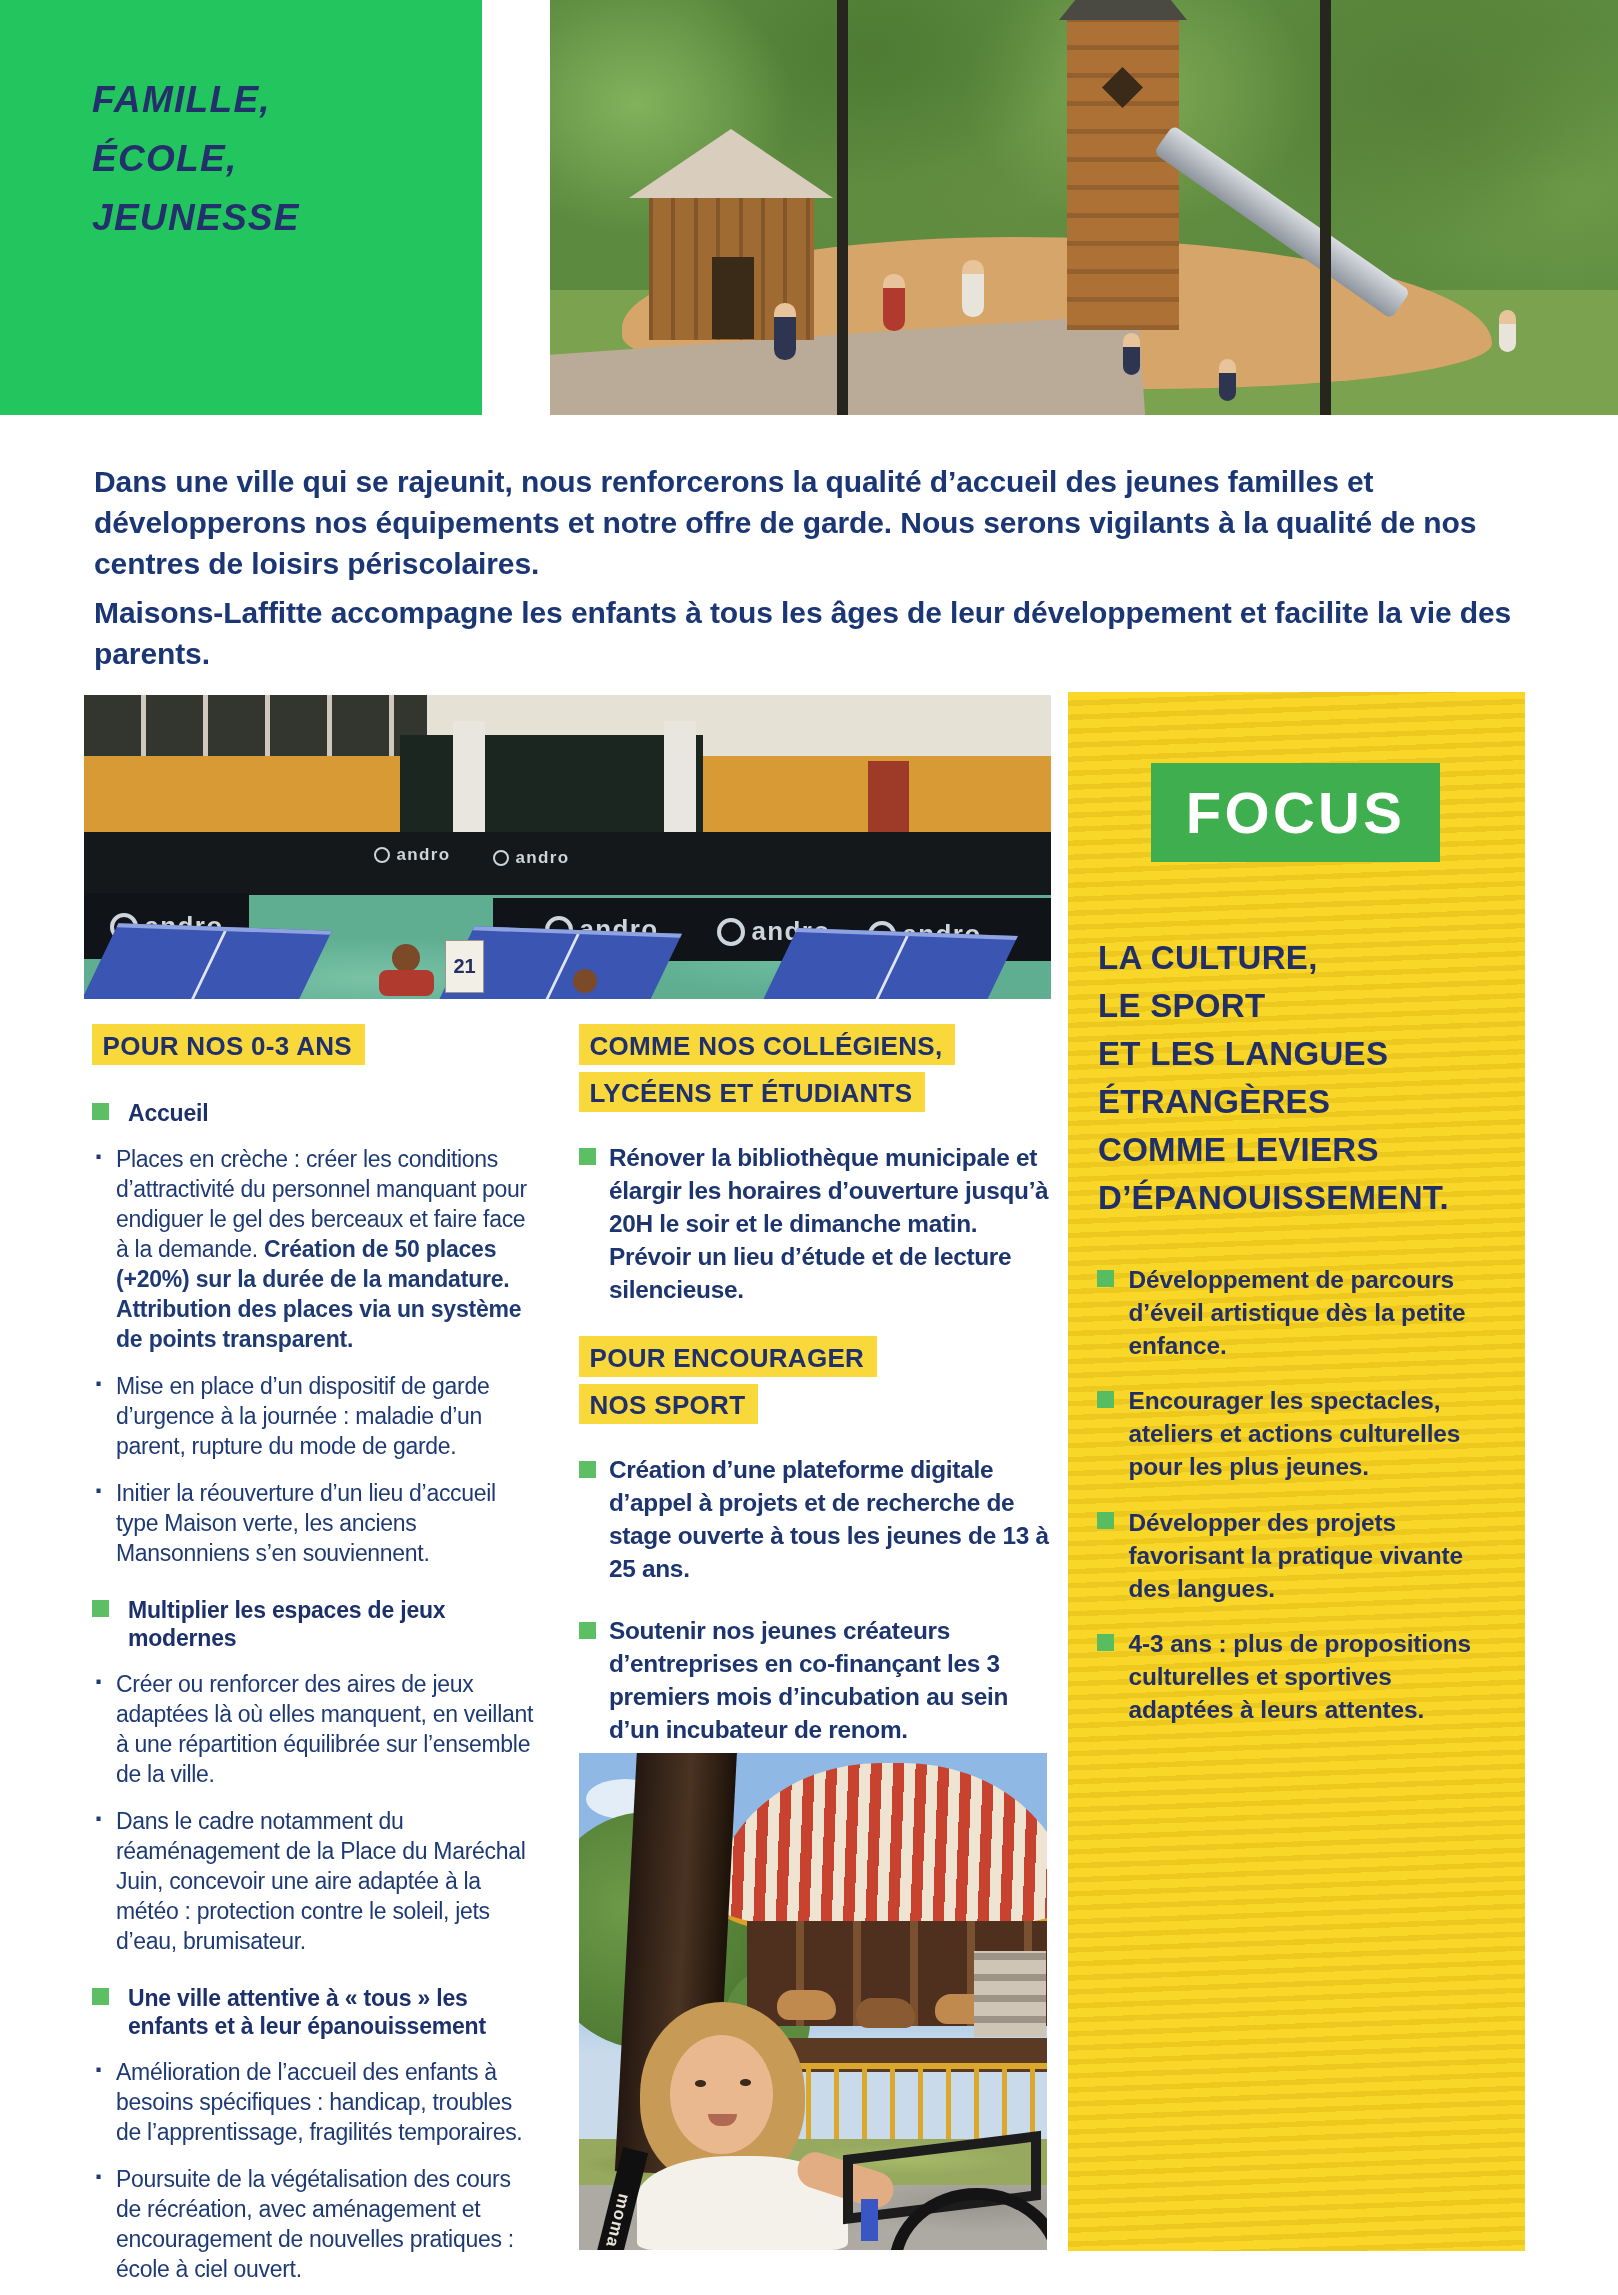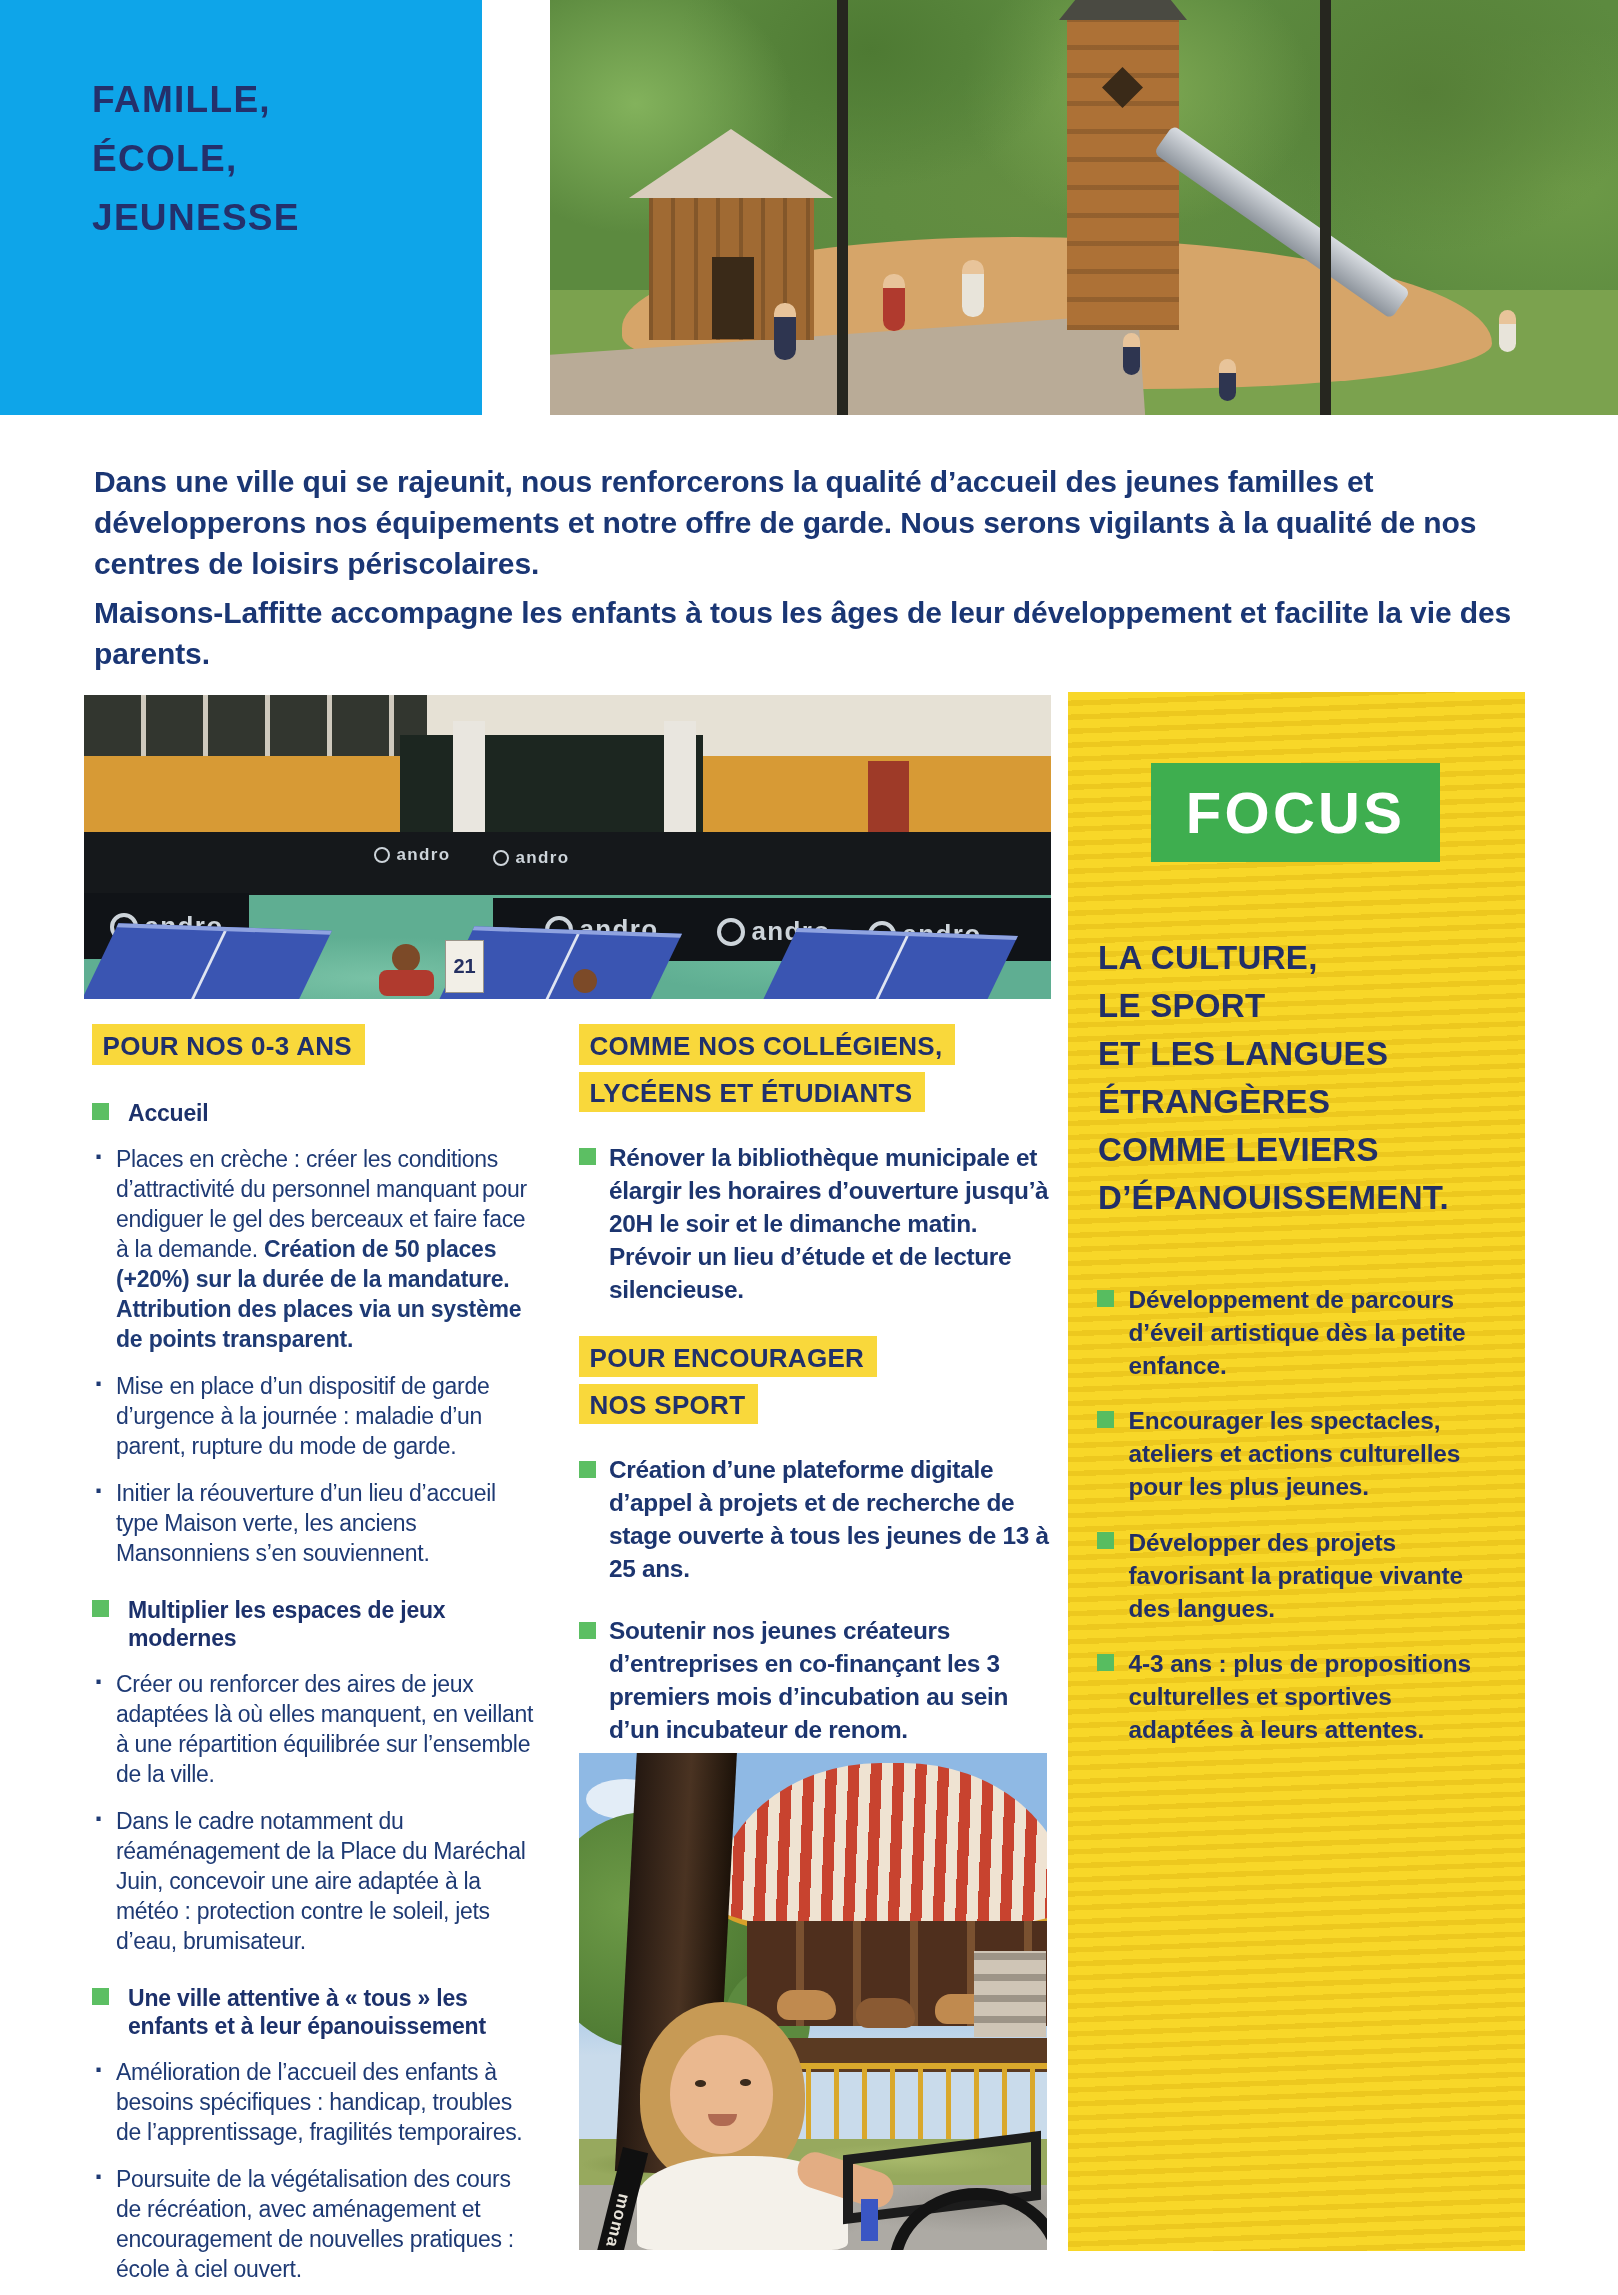--- a/index.html
+++ b/index.html
@@ -1,20 +1,20 @@
 <!DOCTYPE html>
 <html style="font-size:10.5px"><head>
 <meta charset="utf-8">
 <style>
   html,body{margin:0;padding:0;background:#ffffff;}
   .page{position:relative;width:1619px;height:2295px;background:#ffffff;overflow:hidden;
         font-family:"Liberation Sans",sans-serif;}
 
   
-  .green-block{position:absolute;left:0;top:0;width:482px;height:415px;background:#0ea5e9;}
+  .green-block{position:absolute;left:0;top:0;width:482px;height:415px;background:#22c55e;font-style:italic;}
   .hero-title{margin:70px 0 0 92px;font-weight:700;font-size:37px;line-height:59px;
               letter-spacing:1.3px;color:#24306b;}
   .hero-photo{position:absolute;left:550px;top:0;width:1068px;height:415px;overflow:hidden;
               background:#5c8a3f;}
   .pg-foliage{position:absolute;inset:0;
     background-image:
       radial-gradient(ellipse 224px 185px at 8% 25%,#83b25c,rgba(0,0,0,0) 70%),
       radial-gradient(ellipse 277px 198px at 30% 12%,#4e7a33,rgba(0,0,0,0) 70%),
       radial-gradient(ellipse 250px 198px at 55% 22%,#7fa953,rgba(0,0,0,0) 70%),
       radial-gradient(ellipse 297px 224px at 82% 22%,#567f37,rgba(0,0,0,0) 72%),
@@ -106,21 +106,21 @@
   .col-mid .hdr2{margin-top:30px;}
 
   
   .focus-panel{position:absolute;left:1068px;top:692px;width:457px;height:1559px;
       background:repeating-linear-gradient(178deg,#f8d728 0 8.6px,#edc81e 8.6px 14px);}
   .focus-banner{width:289px;height:99px;margin:71px 0 0 83px;background:#3eae4f;
       display:flex;align-items:center;justify-content:center;color:#ffffff;font-weight:700;
       font-size:58px;letter-spacing:3.3px;}
   .focus-heading{margin:72px 0 0 30px;font-weight:700;font-size:33px;line-height:48px;
       color:#222f66;letter-spacing:0.3px;white-space:nowrap;}
-  .focus-bullets{margin:61px 0 0 29px;width:395px;}
+  .focus-bullets{margin:41px 0 0 29px;width:395px;}
   .fb{display:flex;gap:14.5px;font-weight:700;font-size:24.4px;line-height:33px;color:#222f66;
       letter-spacing:-0.1px;margin-bottom:22.4px;}
   .fb .sq{background:#57bd60;margin-top:6.6px;}
 
   
   .carousel-photo{position:absolute;left:579px;top:1753px;width:468px;height:497px;overflow:hidden;
       background:linear-gradient(#8fb9e4 0 198px,#c9dbeb 303px);}
   .ca-cloud{position:absolute;border-radius:50%;background:#f2f6fa;opacity:.85;}
   .ca-treeL{position:absolute;left:-40px;top:59px;width:217px;height:237px;border-radius:50%;
       background:radial-gradient(circle at 40% 40%,#6d9a47,#4e7a33 75%);}

